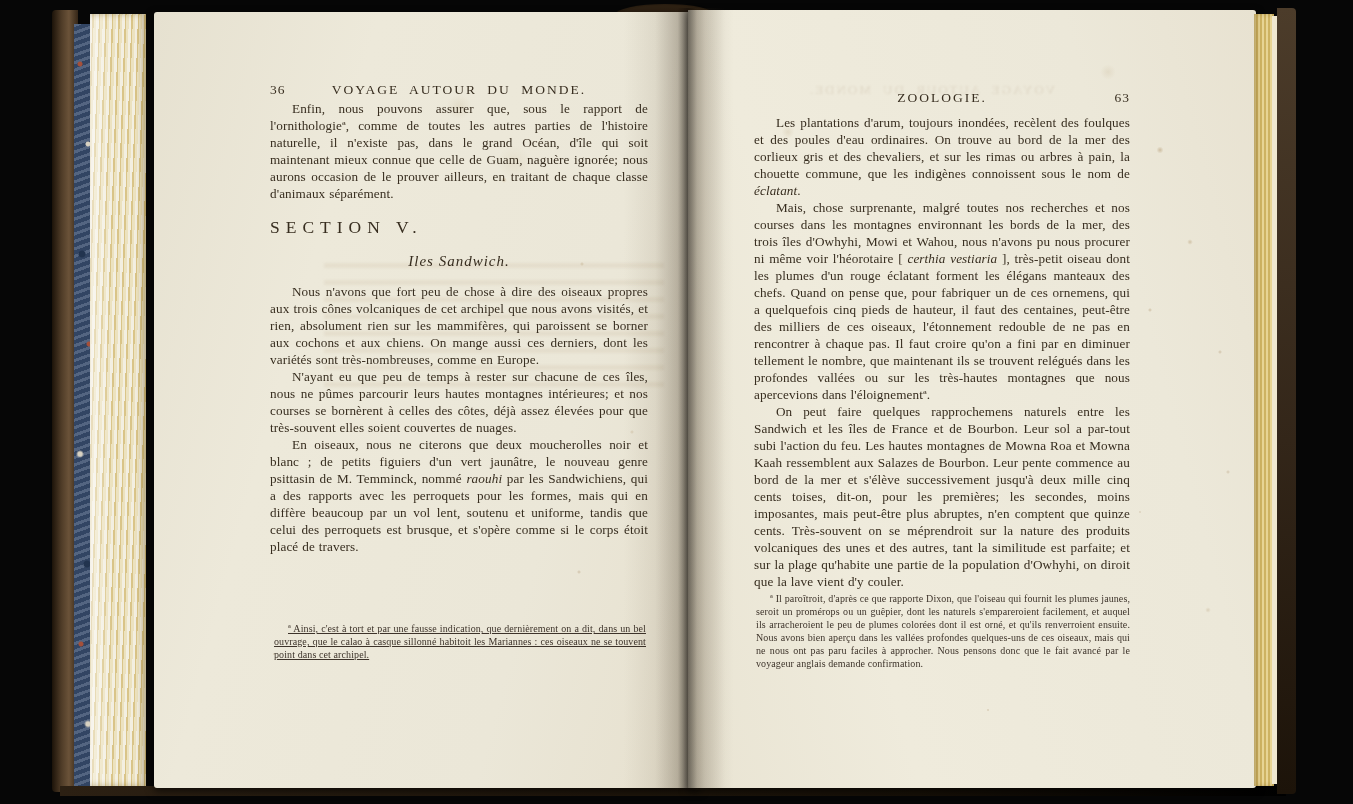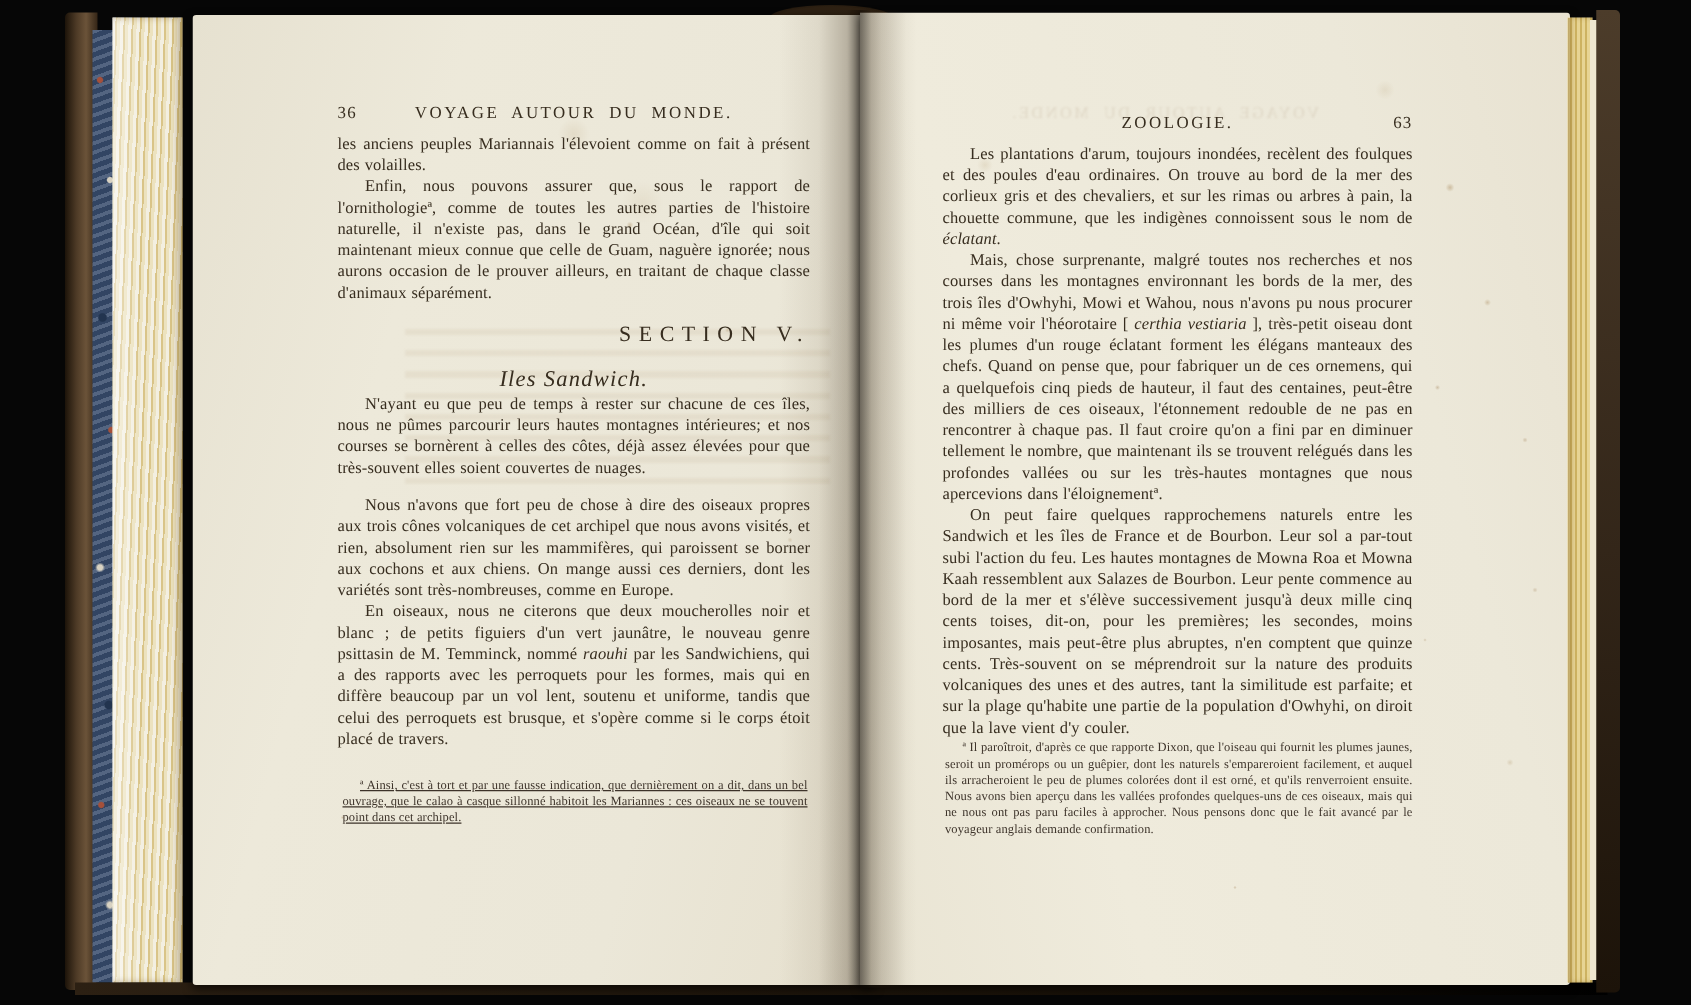--- a/index.html
+++ b/index.html
@@ -123,26 +123,26 @@
 
   .body-par {
     margin:0; font-size:13.2px; line-height:17px;
     text-align:justify; text-indent:22px;
     letter-spacing:.1px; word-spacing:.5px;
   }
   .first-par { margin-top:6px; text-indent:0; }
   .it { font-style:italic; }
 
   .section-heading {
-    margin:15px 0 0; text-align:right; font-weight:normal;
+    margin:15px 0 0; text-align:left; font-weight:normal;
     font-size:17.5px; letter-spacing:6px;
   }
   .section-subheading {
     margin:15px 0 0; text-align:center; font-weight:normal;
-    font-style:italic; font-size:18px; letter-spacing:1px;
+    font-style:italic; font-size:15px; letter-spacing:1px;
   }
   .after-heading { margin-top:13px; }
 
   .footnote {
     position:absolute; z-index:5; color:#3d332a;
     font-size:10px; line-height:13px; text-align:justify; text-indent:14px;
     letter-spacing:.1px;
   }
 
   .ghost-title {
@@ -170,30 +170,29 @@
 
   <div class="page page-left">
     <div class="ghost-lines" style="left:170px; top:245px; width:340px; height:130px;"></div>
 
     <div class="text-col" style="left:116px; top:70px; width:378px;">
       <div class="running-head">
         <span class="page-num left">36</span>
         <span class="running-title">VOYAGE AUTOUR DU MONDE.</span>
       </div>
 
-      <p class="body-par first-par">les anciens peuples Mariannais l'élevoient comme on fait à présent des volailles.</p>
 
       <p class="body-par">Enfin, nous pouvons assurer que, sous le rapport de l'ornithologieª, comme de toutes les autres parties de l'histoire naturelle, il n'existe pas, dans le grand Océan, d'île qui soit maintenant mieux connue que celle de Guam, naguère ignorée; nous aurons occasion de le prouver ailleurs, en traitant de chaque classe d'animaux séparément.</p>
 
       <h2 class="section-heading">SECTION V.</h2>
       <h3 class="section-subheading">Iles Sandwich.</h3>
 
+      <p class="body-par after-heading">Nous n'avons que fort peu de chose à dire des oiseaux propres aux trois cônes volcaniques de cet archipel que nous avons visités, et rien, absolument rien sur les mammifères, qui paroissent se borner aux cochons et aux chiens. On mange aussi ces derniers, dont les variétés sont très-nombreuses, comme en Europe.</p>
+
       <p class="body-par">N'ayant eu que peu de temps à rester sur chacune de ces îles, nous ne pûmes parcourir leurs hautes montagnes intérieures; et nos courses se bornèrent à celles des côtes, déjà assez élevées pour que très-souvent elles soient couvertes de nuages.</p>
-
-      <p class="body-par after-heading">Nous n'avons que fort peu de chose à dire des oiseaux propres aux trois cônes volcaniques de cet archipel que nous avons visités, et rien, absolument rien sur les mammifères, qui paroissent se borner aux cochons et aux chiens. On mange aussi ces derniers, dont les variétés sont très-nombreuses, comme en Europe.</p>
 
       <p class="body-par"><span>En oiseaux, nous ne citerons que deux moucherolles noir et blanc ; de petits figuiers d'un vert jaunâtre, le nouveau genre psittasin de M. Temminck, nommé </span><span class="it">raouhi</span><span> par les Sandwichiens, qui a des rapports avec les perroquets pour les formes, mais qui en diffère beaucoup par un vol lent, soutenu et uniforme, tandis que celui des perroquets est brusque, et s'opère comme si le corps étoit placé de travers.</span></p>
     </div>
 
     <div class="footnote" style="left:120px; top:610px; width:372px;text-decoration:underline;">ª Ainsi, c'est à tort et par une fausse indication, que dernièrement on a dit, dans un bel ouvrage, que le calao à casque sillonné habitoit les Mariannes : ces oiseaux ne se touvent point dans cet archipel.</div>
   </div>
 
   <div class="page page-right">
     <div class="ghost-title" style="left:120px; top:72px;">VOYAGE AUTOUR DU MONDE.</div>
 

